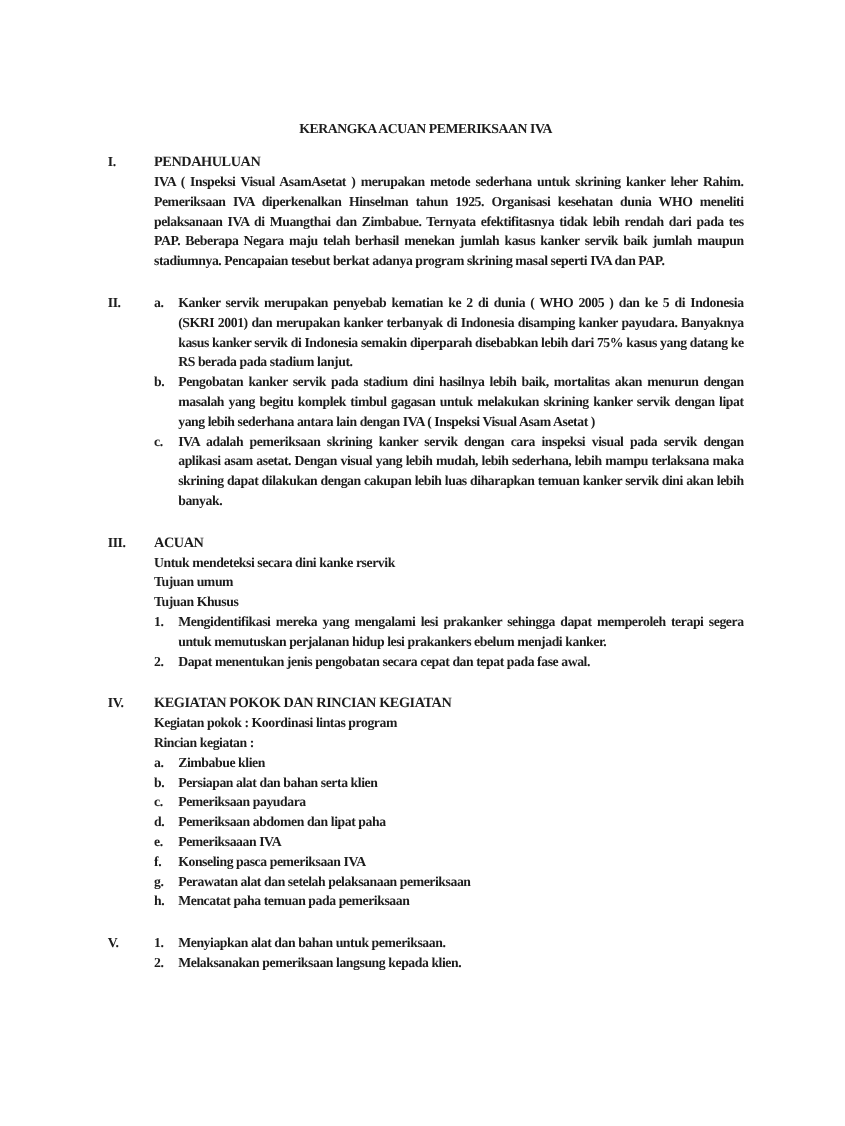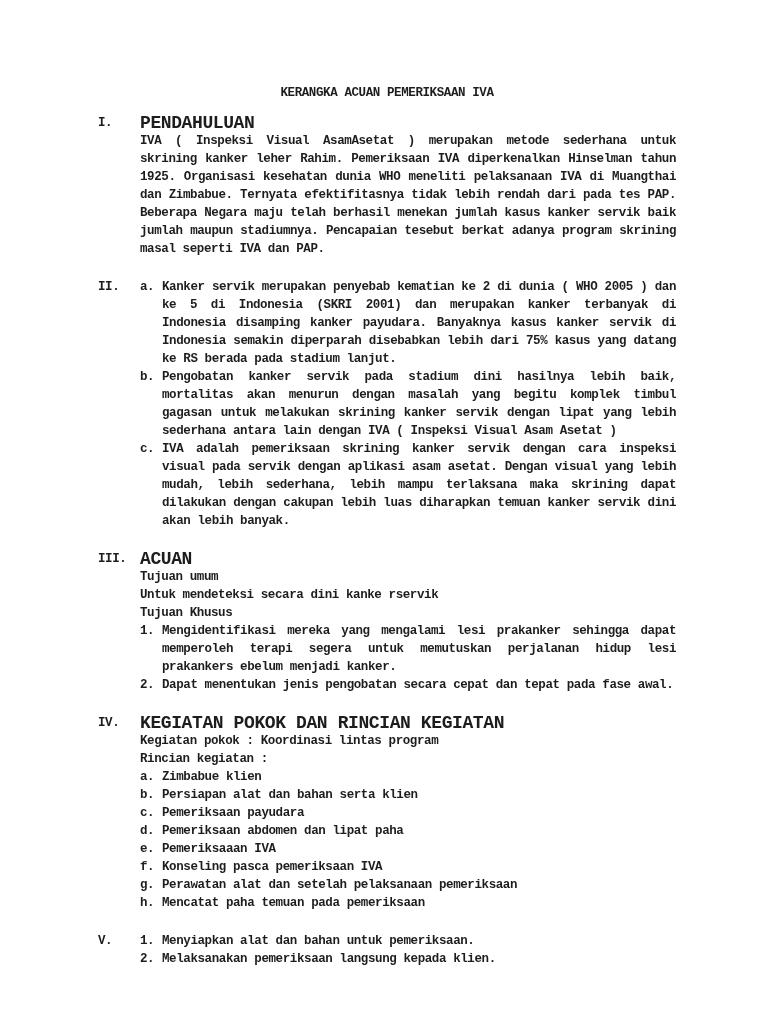--- a/index.html
+++ b/index.html
@@ -5,25 +5,25 @@
   html, body {
     margin: 0;
     padding: 0;
     background: #ffffff;
   }
   .page {
     position: relative;
     width: 768px;
     height: 1024px;
     box-sizing: border-box;
-    padding: 84px 92px 0 98px;
+    padding: 108px 92px 0 98px;
     overflow: hidden;
     background: #ffffff;
     color: #1d1d1d;
-    font-family: Liberation Mono, monospace;
+    font-family: Liberation Serif, serif;
     font-weight: 700;
     font-size: 12.5px;
     line-height: 18px;
     letter-spacing: -0.4px;
   }
   .doc-title {
     text-align: center;
     margin: 0 0 12px 0;
     font-size: 12.5px;
     line-height: 18px;
@@ -38,21 +38,21 @@
   .sec-num {
     flex: 0 0 42px;
     width: 42px;
   }
   .sec-body {
     flex: 1 1 auto;
     min-width: 0;
   }
   .sec-heading {
     margin: 0;
-    font-size: 18px;
+    font-size: 13px;
     line-height: 18px;
   }
   .paragraph {
     text-align: justify;
     text-align-last: left;
   }
   .plain-line {
     text-align: left;
   }
   .list-item {
@@ -97,22 +97,22 @@
           <div class="list-item">
             <div class="li-marker">c.</div>
             <div class="li-text">IVA adalah pemeriksaan skrining kanker servik dengan cara inspeksi visual pada servik dengan aplikasi asam asetat. Dengan visual yang lebih mudah, lebih sederhana, lebih mampu terlaksana maka skrining dapat dilakukan dengan cakupan lebih luas diharapkan temuan kanker servik dini akan lebih banyak.</div>
           </div>
         </div>
       </section>
       <section class="section">
         <div class="sec-num">III.</div>
         <div class="sec-body">
           <h2 class="sec-heading">ACUAN</h2>
+          <div class="plain-line">Untuk mendeteksi secara dini kanke rservik</div>
           <div class="plain-line">Tujuan umum</div>
-          <div class="plain-line">Untuk mendeteksi secara dini kanke rservik</div>
           <div class="plain-line">Tujuan Khusus</div>
           <div class="list-item">
             <div class="li-marker">1.</div>
             <div class="li-text">Mengidentifikasi mereka yang mengalami lesi prakanker sehingga dapat memperoleh terapi segera untuk memutuskan perjalanan hidup lesi prakankers ebelum menjadi kanker.</div>
           </div>
           <div class="list-item">
             <div class="li-marker">2.</div>
             <div class="li-text">Dapat menentukan jenis pengobatan secara cepat dan tepat pada fase awal.</div>
           </div>
         </div>

